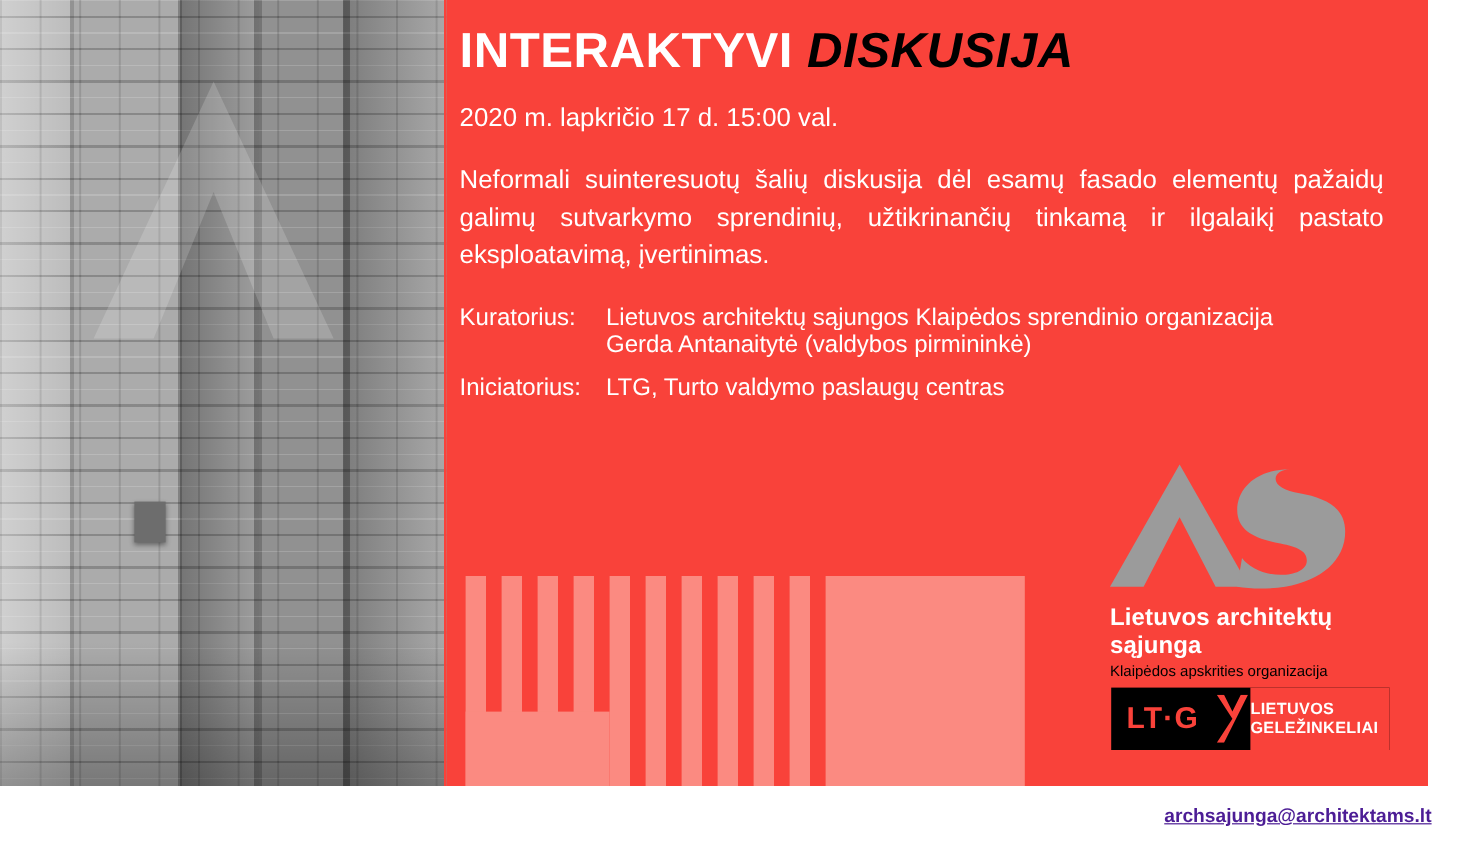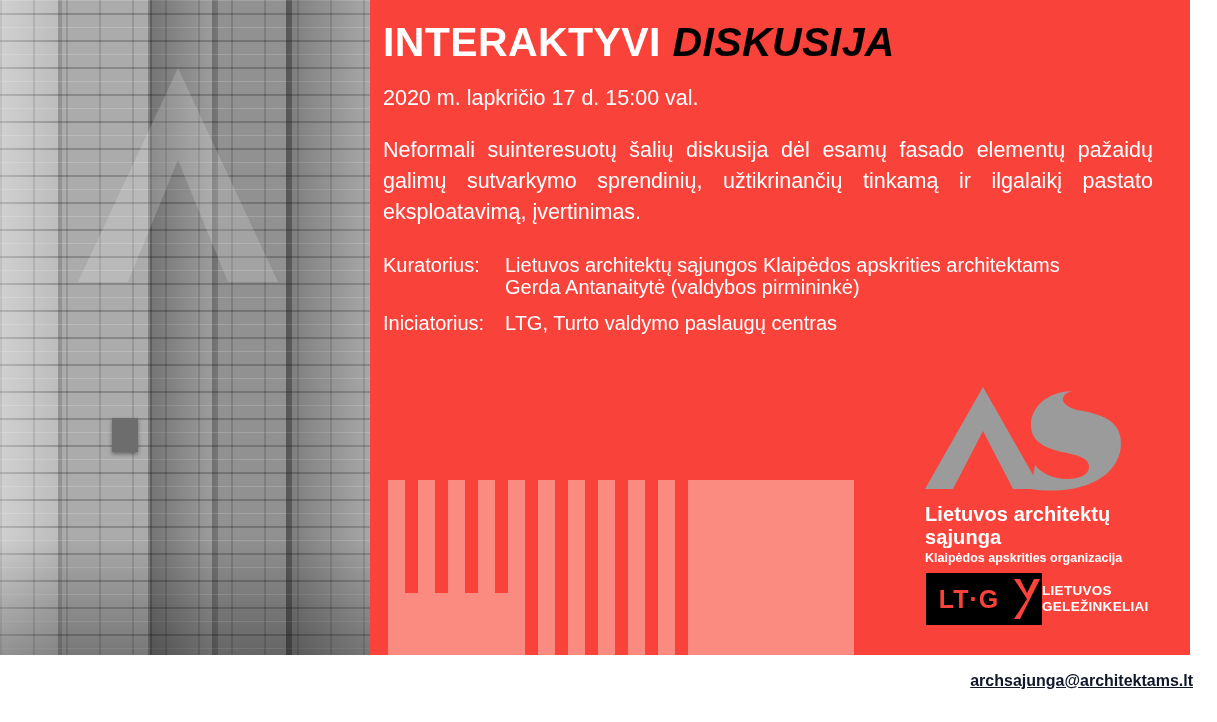--- a/index.html
+++ b/index.html
@@ -211,22 +211,22 @@
   .las-name {
     margin: 6px 0 0 0;
     font-size: 20px;
     font-weight: bold;
     color: #ffffff;
     letter-spacing: .1px;
   }
   .las-sub {
     margin: 2px 0 0 0;
     font-size: 12.5px;
-    font-weight: bold;
-    color: #ffffff;
+    font-weight: normal;
+    color: #000000;
   }
 
   
   .ltg-logo {
     position: absolute;
     right: 20px;
     top: 573px;
     width: 232px;
     height: 52px;
     background: #000000;
@@ -270,21 +270,21 @@
     width: 1217px;
     height: 67px;
     background: #ffffff;
   }
   .email {
     position: absolute;
     right: 24px;
     top: 17px;
     font-size: 16px;
     font-weight: bold;
-    color: #0f172a;
+    color: #4c1d95;
   }
 </style>
 </head>
 <body>
 
 <div class="poster">
 
   <div class="photo">
     <div class="sky"></div>
     <div class="courses"></div>
@@ -326,21 +326,21 @@
     <div class="datetime">2020 m. lapkričio 17 d. 15:00 val.</div>
 
     <div class="abstract">
       <span>Neformali suinteresuotų šalių diskusija dėl esamų fasado elementų pažaidų galimų sutvarkymo sprendinių, užtikrinančių tinkamą ir ilgalaikį pastato eksploatavimą, įvertinimas.</span>
     </div>
 
     <div class="credits">
       <div class="credit-row">
         <div class="credit-label">Kuratorius:</div>
         <div class="credit-value">
-          <div>Lietuvos architektų sąjungos Klaipėdos apskrities architektams</div>
+          <div>Lietuvos architektų sąjungos Klaipėdos sprendinio organizacija</div>
           <div>Gerda Antanaitytė (valdybos pirmininkė)</div>
         </div>
       </div>
       <div class="credit-row">
         <div class="credit-label">Iniciatorius:</div>
         <div class="credit-value">
           <div>LTG, Turto valdymo paslaugų centras</div>
         </div>
       </div>
     </div>

